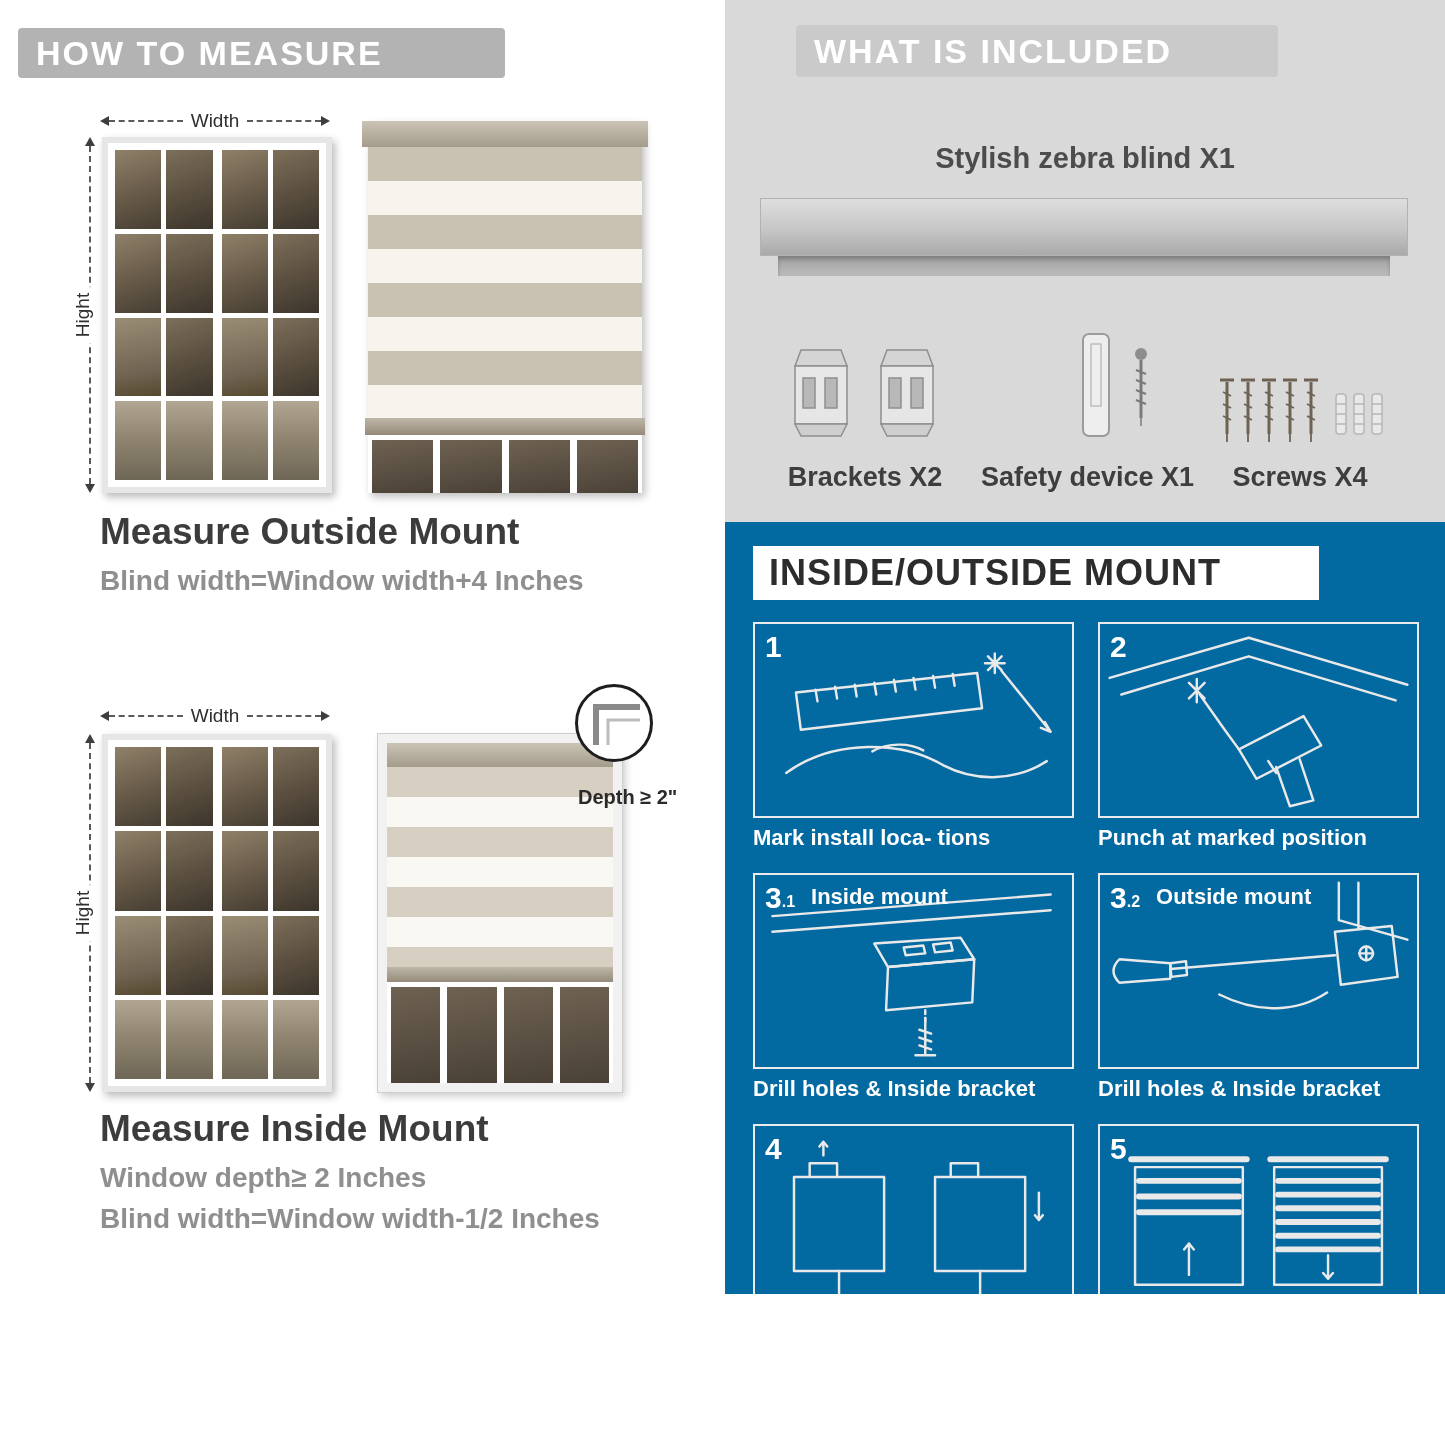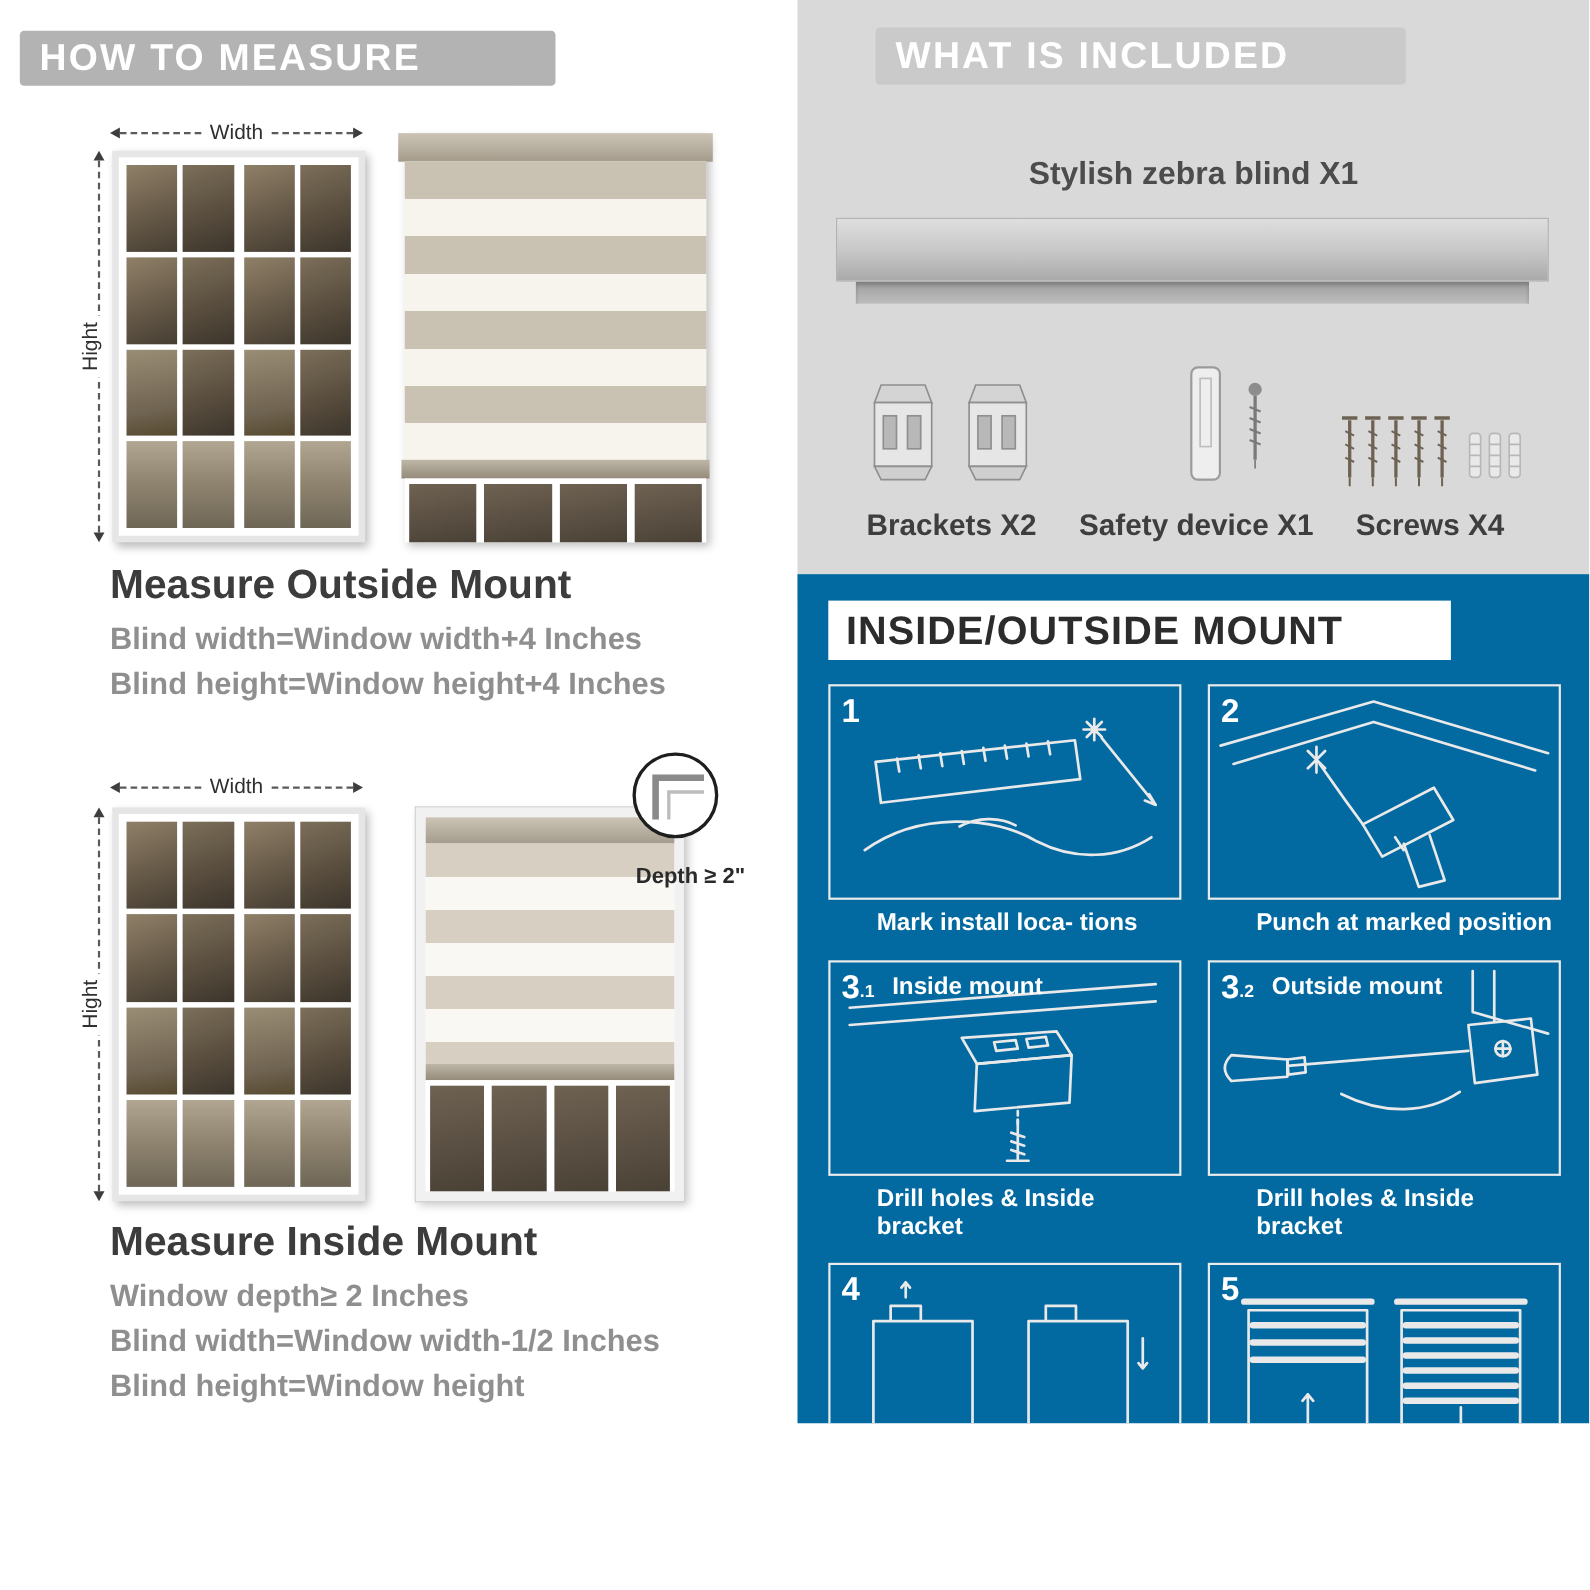--- a/index.html
+++ b/index.html
@@ -89,21 +89,21 @@
     display:flex; align-items:center; padding-left:16px; font-size:36px; font-weight:bold; color:#2c2c2c; letter-spacing:1px; }
   .steps-grid { position:absolute; left:28px; top:100px; width:666px;
     display:grid; grid-template-columns:1fr 1fr; column-gap:24px; row-gap:20px; }
   .panel { position:relative; height:196px; border:2px solid #ebebeb; }
   .numwrap { position:absolute; left:10px; top:8px; z-index:2; color:#fff; font-weight:bold;
     display:flex; align-items:flex-end; }
   .num { font-size:30px; line-height:1; }
   .numsub { font-size:16px; padding-bottom:2px; }
   .inner-label { font-size:22px; padding-bottom:3px; margin-left:16px; }
   .art { position:absolute; inset:0; width:100%; height:100%; }
-  .caption { margin-top:7px; font-size:22px; font-weight:bold; color:#fff; min-height:28px;margin-left:44px; }
+  .caption { margin-top:7px; font-size:22px; font-weight:bold; color:#fff; min-height:28px; }
   svg .ln { fill:none; stroke:#e9e9e9; stroke-width:2.5; stroke-linecap:round; stroke-linejoin:round; }
   svg .thick { stroke-width:6; }
 </style>
 </head>
 <body>
 
 <div class="page">
 
   <div class="left-header">
     <span>HOW TO MEASURE</span>
@@ -155,21 +155,20 @@
         <div class="bpane"></div>
           <div class="bpane"></div>
         <div class="bpane"></div>
           <div class="bpane"></div>
       </div>
     </div>
   </div>
 
   <div class="sec-title" style="top:511px;">Measure Outside Mount</div>
   <div class="sec-sub" style="top:565px;">Blind width=Window width+4 Inches</div>
-  <div class="sec-sub" style="top:606px;">Blind height=Window height+4 Inches</div>
 
   <div class="fig fig-inside">
     <div class="h-arrow" style="left:20px; top:6px; width:230px;">
       <span class="tri-l"></span>
       <span class="hline"></span>
       <span class="hlabel">Width</span>
       <span class="hline"></span>
       <span class="tri-r"></span>
     </div>
     <div class="v-arrow" style="left:0; top:34px; height:358px;">
@@ -218,21 +217,20 @@
         <polyline points="12,52 12,14 56,14" fill="none" stroke="#8a8a8a" stroke-width="6"></polyline>
         <polyline points="24,52 24,27 56,27" fill="none" stroke="#bcbcbc" stroke-width="3"></polyline>
       </svg>
     </div>
     <div class="depth-label" style="left:498px; top:86px;">Depth ≥ 2"</div>
   </div>
 
   <div class="sec-title" style="top:1108px;">Measure Inside Mount</div>
   <div class="sec-sub" style="top:1162px;">Window depth≥ 2 Inches</div>
   <div class="sec-sub" style="top:1203px;">Blind width=Window width-1/2 Inches</div>
-  <div class="sec-sub" style="top:1244px;">Blind height=Window height</div>
 
 
   <div class="right-top">
     <div class="right-header">
       <span>WHAT IS INCLUDED</span>
     </div>
     <div class="blind-x1">Stylish zebra blind X1</div>
 
     <div class="headrail">
       <div class="headrail-top"></div>

